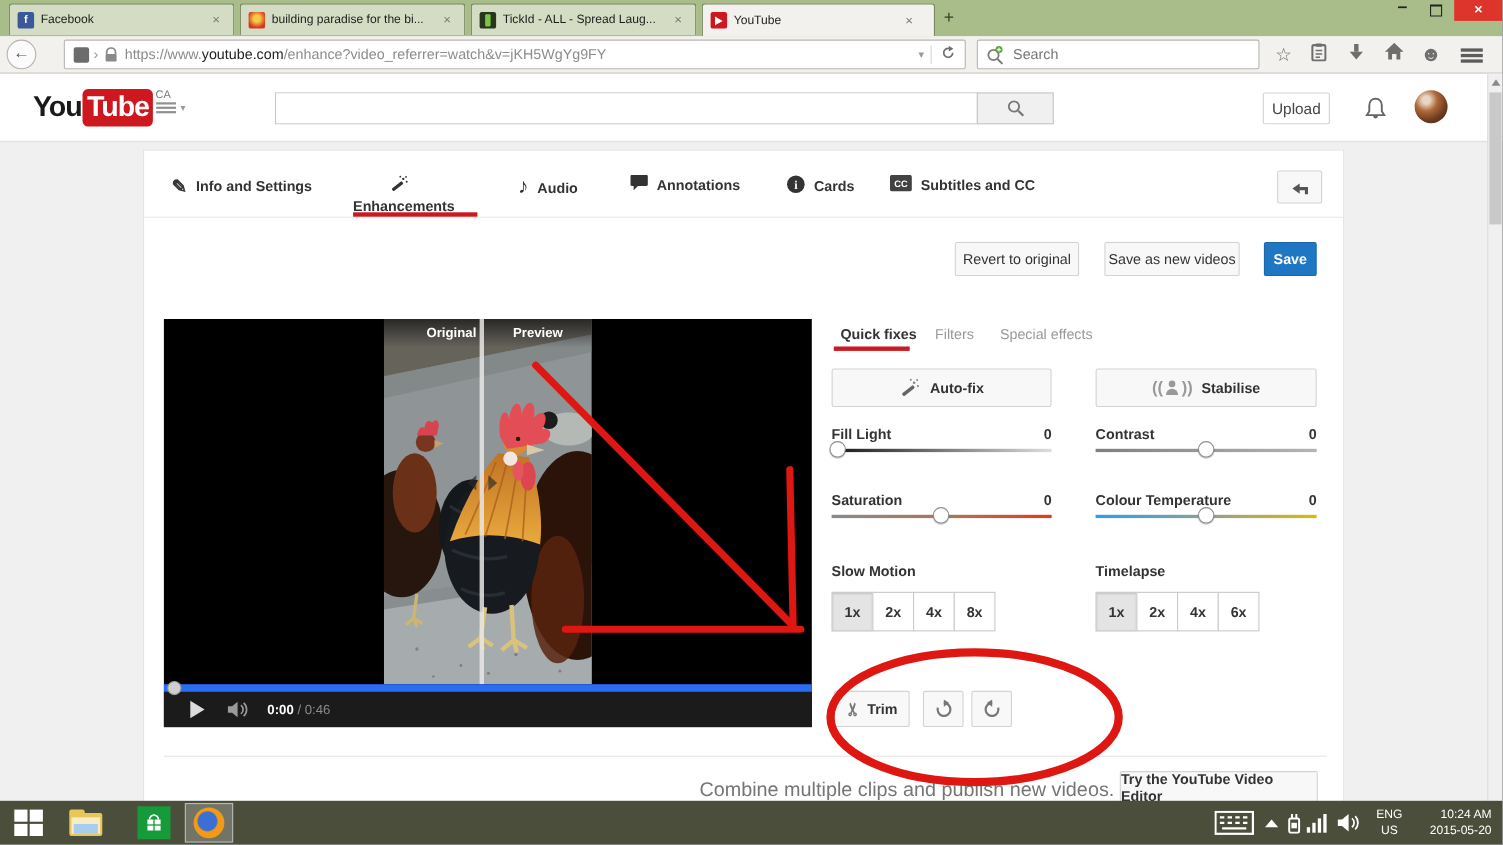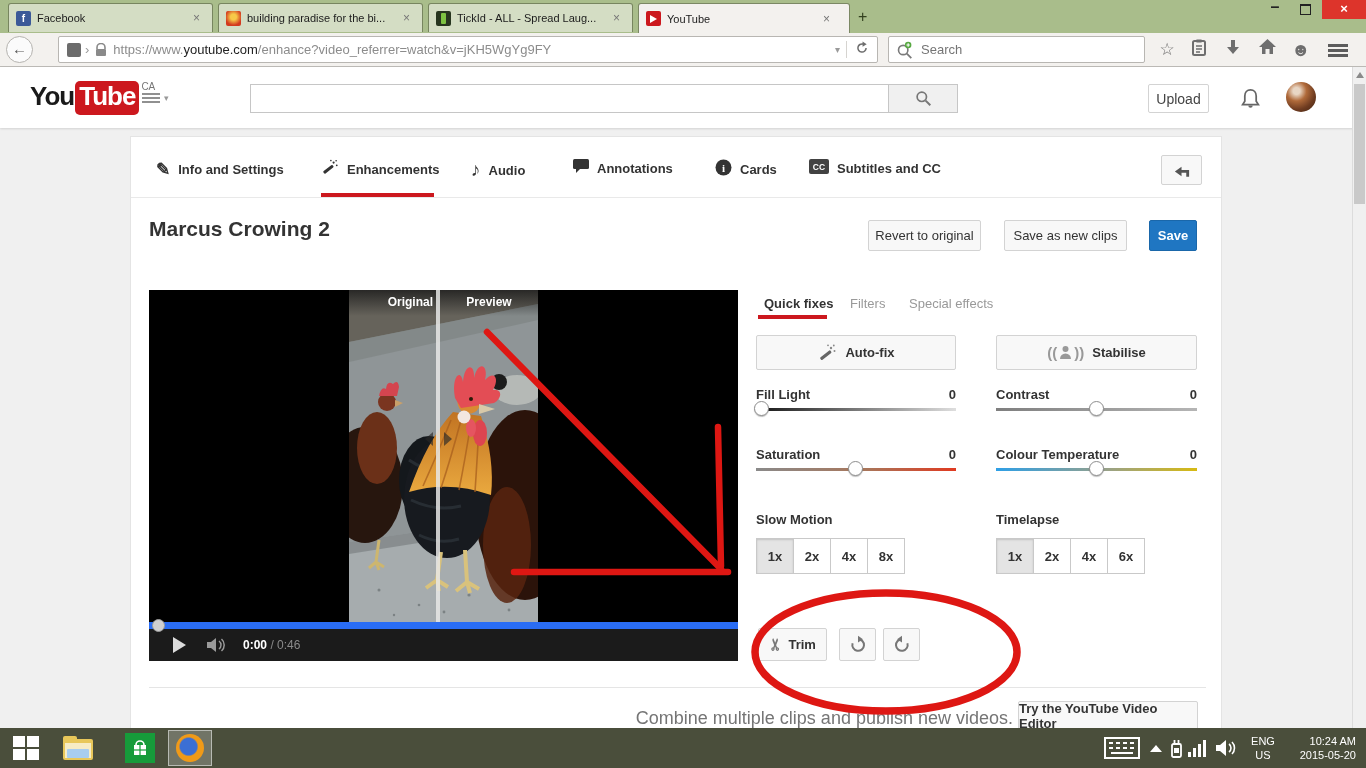--- a/index.html
+++ b/index.html
@@ -207,21 +207,21 @@
     <div style="position:absolute;left:1px;top:17px;width:11px;height:120px;background:#c9c9c9;"></div>
   </div>
 
   <div id="card" class="abs">
     <div id="tabrow-border"></div>
 
     <div class="etab" style="left:25px;top:22px;">
       <span class="ic" style="font-size:17px;">✎</span>
       <span>Info and Settings</span>
     </div>
-    <div class="etab" style="left:190px;top:22px;">
+    <div class="etab" style="left:190px;top:22px;flex-direction:column;">
       <span class="ic">
         <svg width="18" height="18" viewBox="0 0 20 20">
             <rect x="2" y="10" width="13" height="3.4" rx="1.2" transform="rotate(-38 8 12)" fill="#333"></rect>
             <circle cx="14" cy="4" r="1.2" fill="#333"></circle>
             <circle cx="17.5" cy="7" r="1" fill="#333"></circle>
             <circle cx="16.8" cy="2" r="0.9" fill="#333"></circle>
             <circle cx="11" cy="1.8" r="0.9" fill="#333"></circle>
           </svg>
       </span>
       <span>Enhancements</span>
@@ -257,26 +257,25 @@
           </svg>
       </span>
       <span>Subtitles and CC</span>
     </div>
     <div class="btn abs" style="left:1030px;top:18px;width:41px;height:30px;">
       <svg width="18" height="15" viewBox="0 0 19 15">
           <path d="M17 14 V7 H9 V3.5 L2 8.5 L9 13.5 V10 H14 V14 Z" fill="#555"></path>
         </svg>
     </div>
 
-    <div class="abs" style="left:18px;top:80px;font-size:21px;font-weight:bold;color:#333;">Marcus Crowing 2</div>
     <div class="btn abs" style="left:737px;top:83px;width:113px;height:31px;font-weight:normal;">
         <span>Revert to original</span>
       </div>
     <div class="btn abs" style="left:873px;top:83px;width:123px;height:31px;font-weight:normal;">
-        <span>Save as new clips</span>
+        <span>Save as new videos</span>
       </div>
     <div class="btn primary abs" style="left:1018px;top:83px;width:48px;height:31px;">
         <span>Save</span>
       </div>
 
     <div id="player">
 
       <svg class="abs" style="left:200px;top:0;" width="189" height="332" viewBox="0 0 189 332">
         <defs>
           <linearGradient id="hackle" x1="0" y1="0" x2="0" y2="1">

